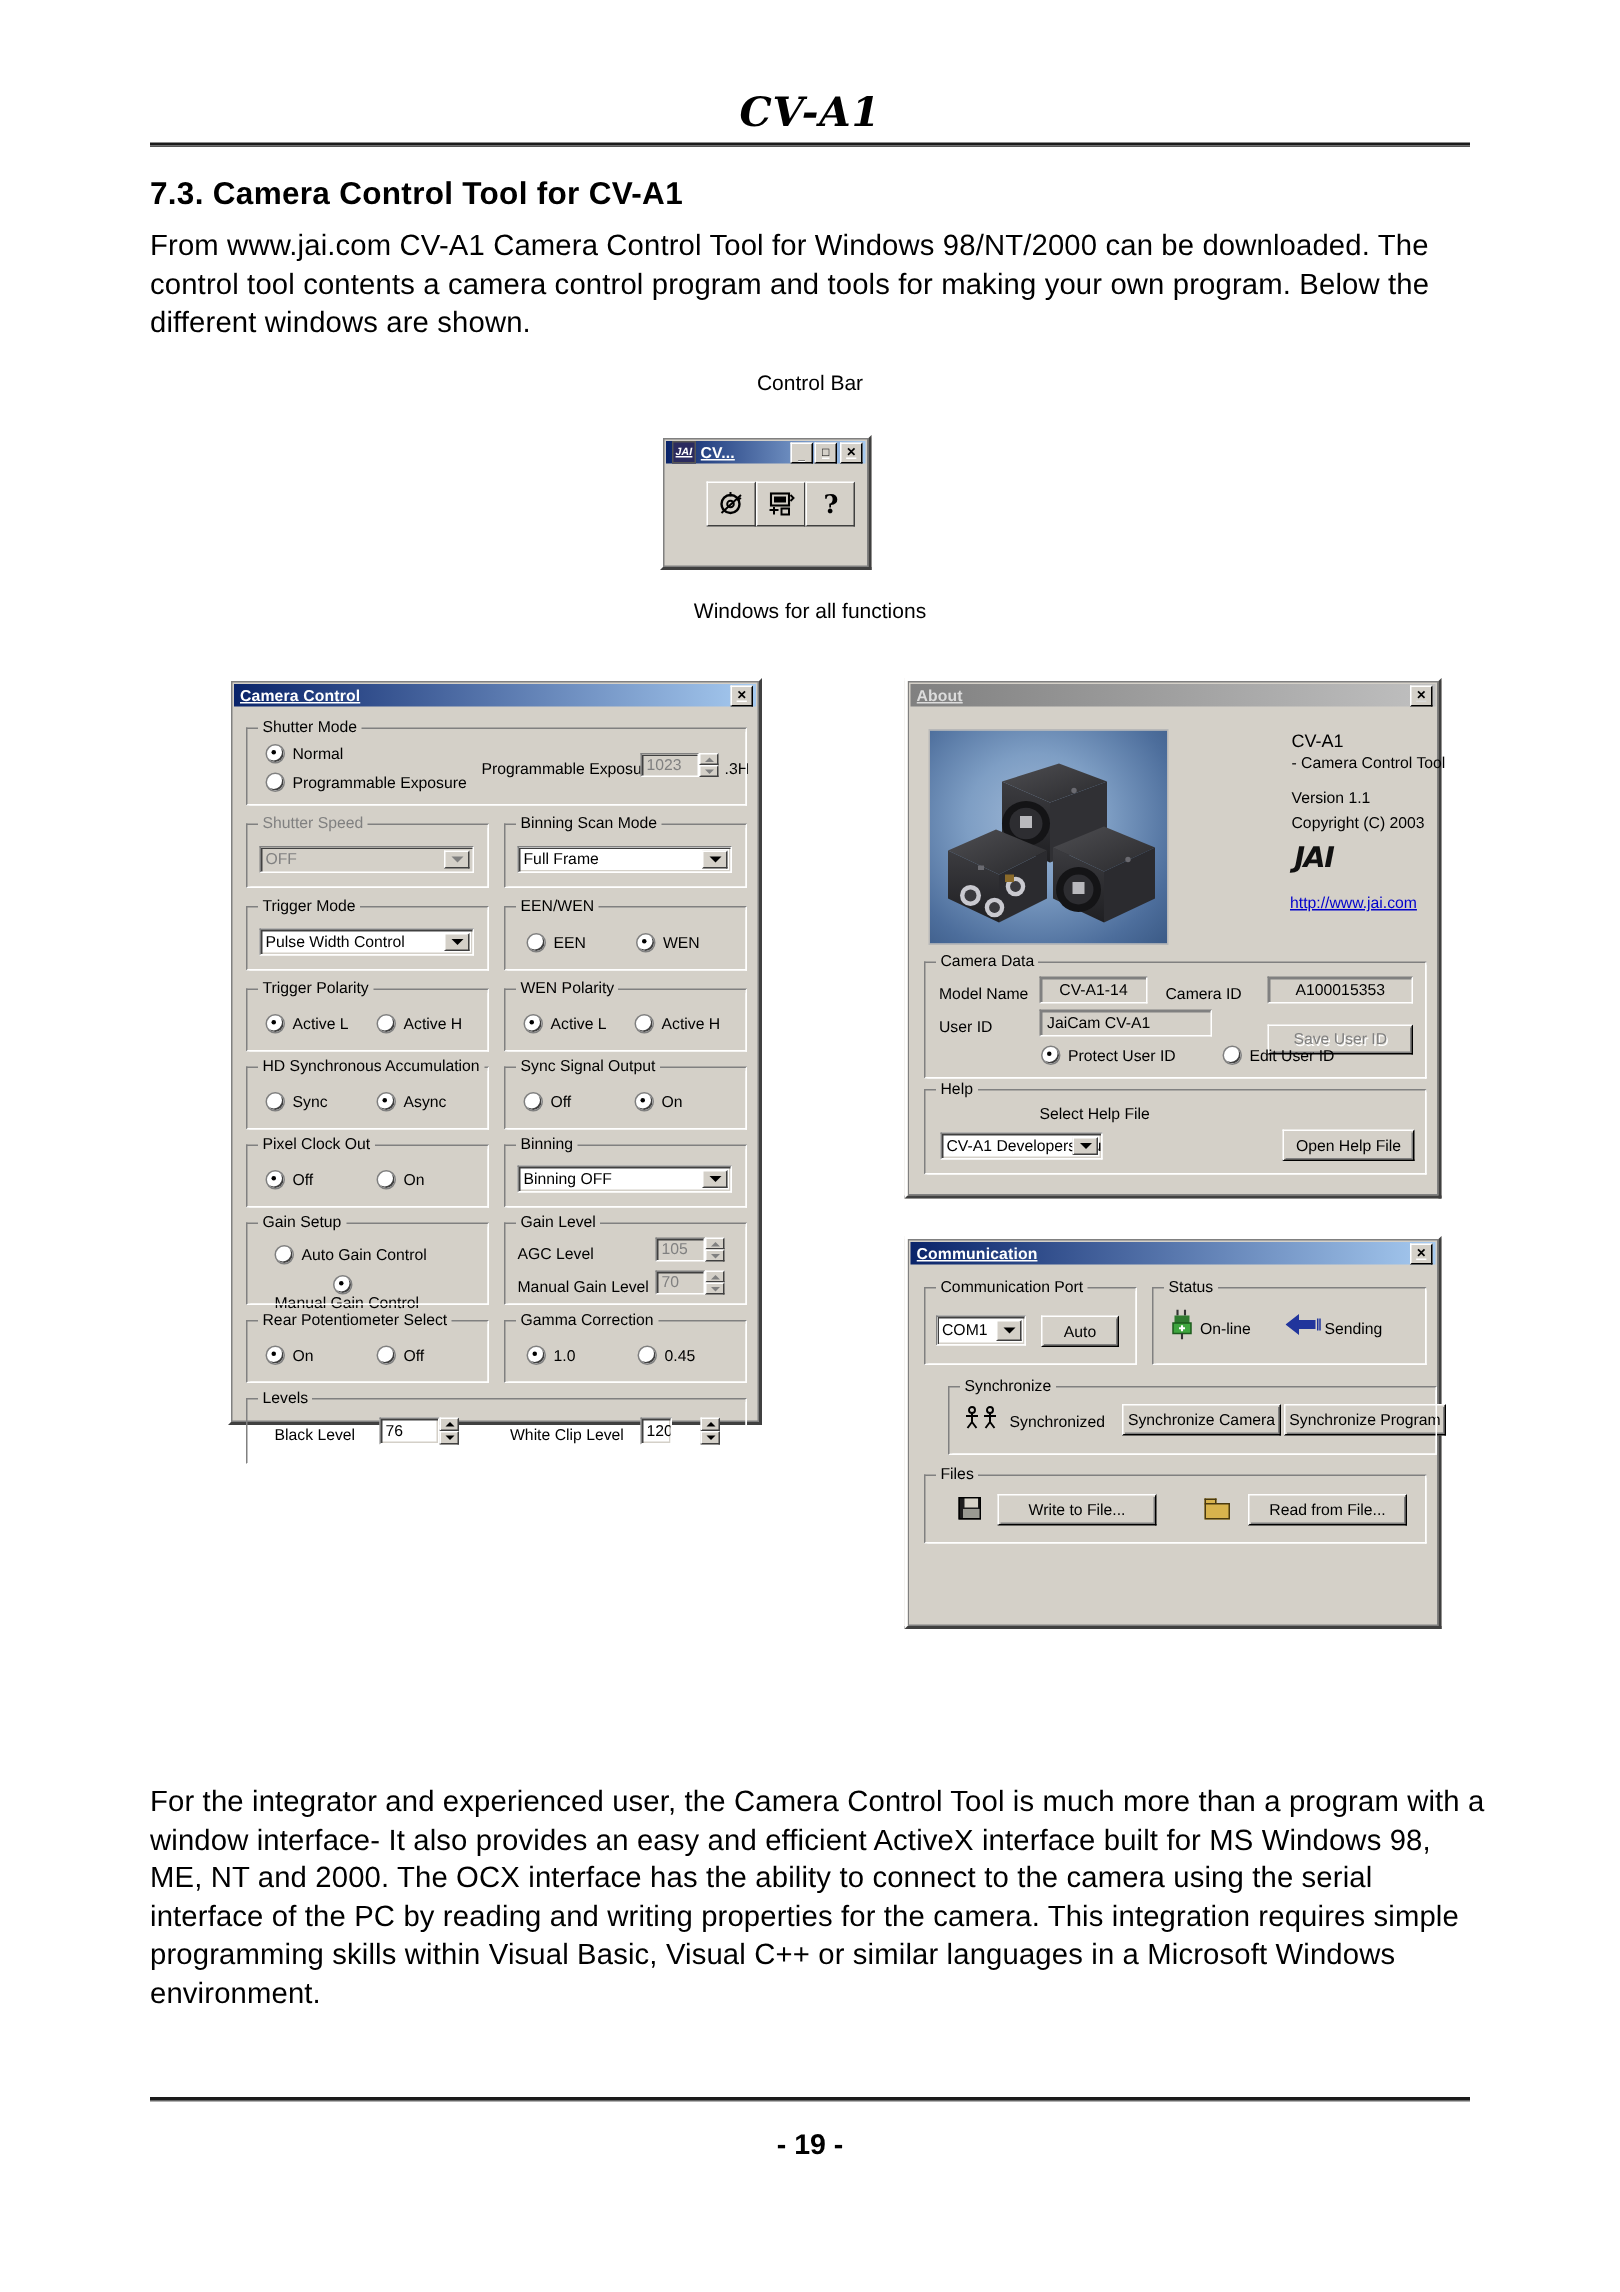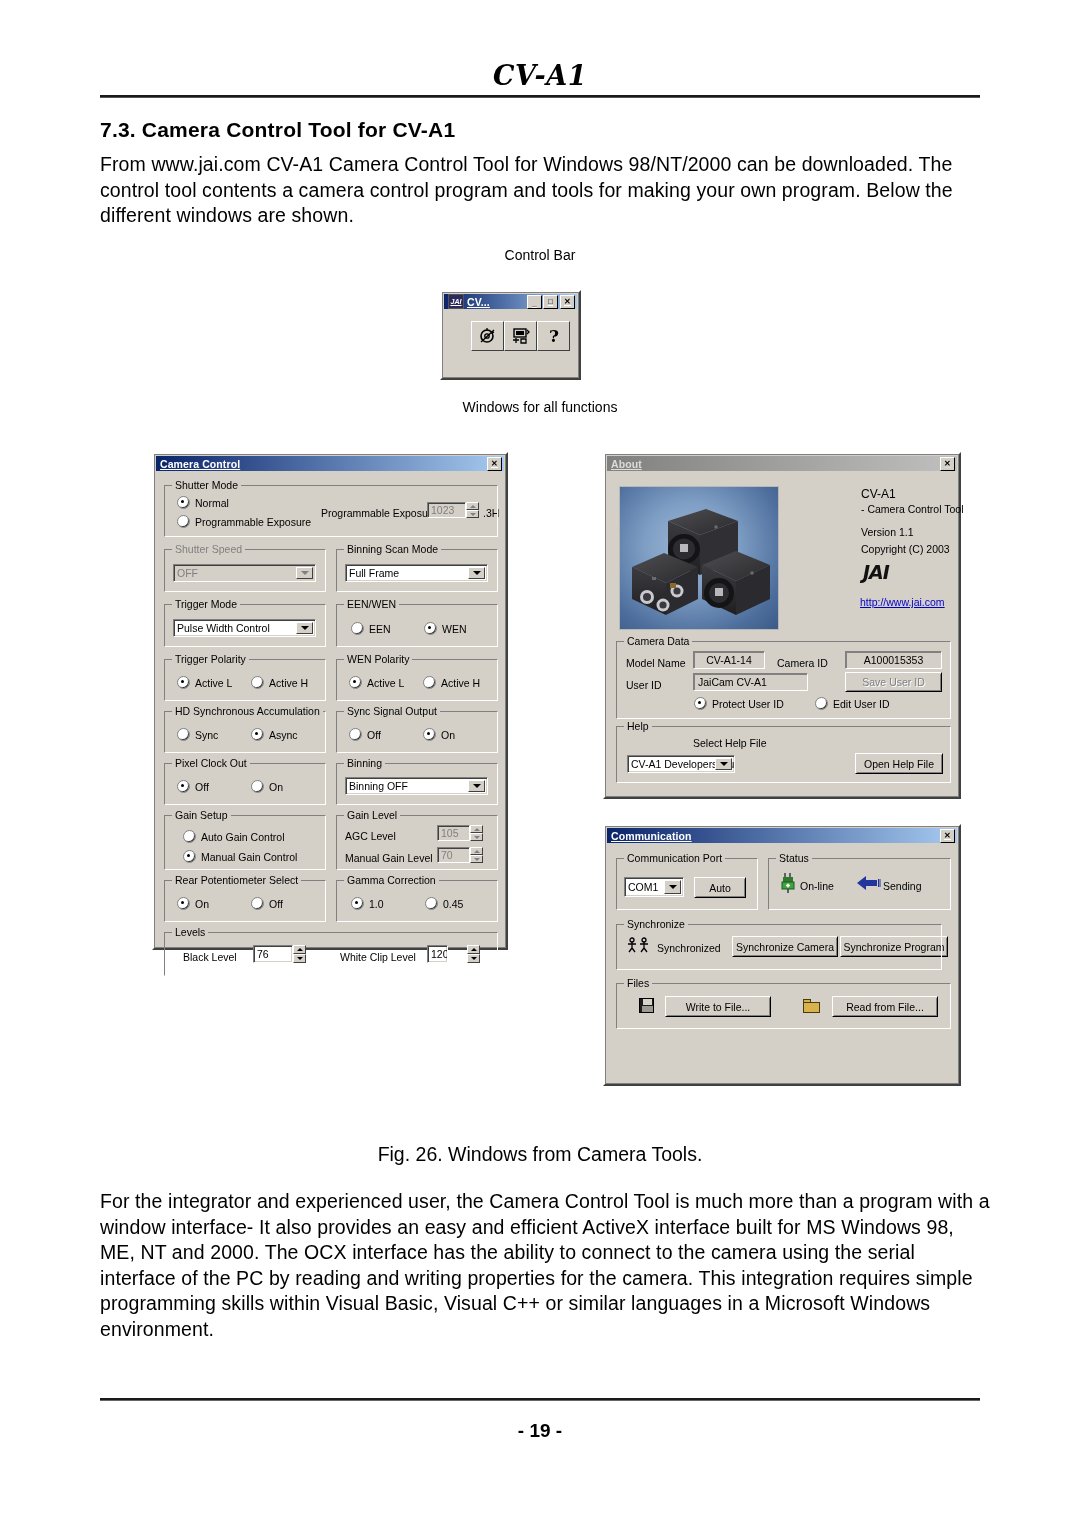--- a/index.html
+++ b/index.html
@@ -148,21 +148,21 @@
   .arrow-d-s{width:0;height:0;border-left:3px solid transparent;border-right:3px solid transparent;border-top:3px solid #000;}
 
   
   .btn{
     position:absolute;box-sizing:border-box;background:#d4d0c8;
     border:1px solid;border-color:#fff #000 #000 #fff;
     box-shadow:1px 1px 0 #d4d0c8 inset, -1px -1px 0 #808080 inset;
     font-size:10.5px;display:flex;align-items:center;justify-content:center;
     color:#000;white-space:nowrap;
   }
-  .btn.dis{color:#808080;text-shadow:1px 1px 0 #fff;}
+  .btn.dis{color:#808080;text-shadow:1px 1px 0 #fff;margin-top:11px;}
   .btn.deffocus{border-color:#fff #000 #000 #fff;outline:1px solid #000;outline-offset:0px;}
 
   
   #control-bar-window{left:440px;top:290px;width:141px;height:90px;}
   #cb-icon{
     width:14px;height:13px;margin-right:3px;flex:0 0 auto;
     background:#2b2b5f;border:1px solid #555;
     display:flex;align-items:center;justify-content:center;
     font-size:7px;color:#fff;font-weight:bold;font-style:italic;
   }
@@ -392,21 +392,21 @@
             </span>
         </div>
       </div>
 
       <div class="grp" style="left:10px;top:342px;width:162px;height:55px;">
         <span class="grp-cap">Gain Setup</span>
         <div class="radio" style="left:18px;top:14px;">
           <span class="dot"></span>
           <span>Auto Gain Control</span>
         </div>
-        <div class="radio on" style="left:18px;top:34px;">
+        <div class="radio on" style="left:18px;top:34px;flex-direction:column;">
           <span class="dot"></span>
           <span>Manual Gain Control</span>
         </div>
       </div>
 
       <div class="grp" style="left:182px;top:342px;width:162px;height:55px;">
         <span class="grp-cap">Gain Level</span>
         <span class="lbl" style="left:8px;top:14px;">AGC Level</span>
         <div class="field dis" style="left:100px;top:9px;width:33px;height:16px;">105</div>
         <div class="spin" style="left:133px;top:9px;height:16px;">
@@ -611,21 +611,21 @@
         <span class="lbl" style="left:31px;top:21px;">On-line</span>
         <div class="ico-arrow" style="left:88px;top:16px;">
           <svg width="24" height="16" viewBox="0 0 24 16">
             <polygon points="0,8 9,1 9,5 20,5 20,11 9,11 9,15" fill="#21359c"></polygon>
             <path d="M21.5 4 L21.5 12 M23 4 L23 12" stroke="#21359c" stroke-width="1"></path>
           </svg>
         </div>
         <span class="lbl" style="left:114px;top:21px;">Sending</span>
       </div>
 
-      <div class="grp" style="left:11px;top:79px;width:326px;height:46px;">
+      <div class="grp" style="left:27px;top:79px;width:326px;height:46px;">
         <span class="grp-cap">Synchronize</span>
         <div class="ico-people" style="left:9px;top:12px;">
           <svg width="26" height="16" viewBox="0 0 26 16">
             <g stroke="#000" stroke-width="1.3" fill="none">
               <circle cx="6" cy="3" r="2"></circle>
                 <path d="M6 5 L6 11 M2 7 L10 7 M6 11 L3 15 M6 11 L9 15"></path>
               <circle cx="18" cy="3" r="2"></circle>
                 <path d="M18 5 L18 11 M14 7 L22 7 M18 11 L15 15 M18 11 L21 15"></path>
             </g>
           </svg>
@@ -643,19 +643,18 @@
           <span class="f-tab"></span>
           <span class="f-back"></span>
         </div>
         <div class="btn" style="left:215px;top:12px;width:106px;height:21px;">Read from File...</div>
       </div>
 
 
     </div>
   </div>
 
-  <div class="ctr-label" id="fig-caption">Fig. 26. Windows from Camera Tools.</div>
   <div class="para" id="closing-para">For the integrator and experienced user, the Camera Control Tool is much more than a program with a window interface- It also provides an easy and efficient ActiveX interface built for MS Windows 98, ME, NT and 2000. The OCX interface has the ability to connect to the camera using the serial interface of the PC by reading and writing properties for the camera. This integration requires simple programming skills within Visual Basic, Visual C++ or similar languages in a Microsoft Windows environment.</div>
 
   <div class="ftr-rule"></div>
   <div class="ftr-page">- 19 -</div>
 
 </div>
 
 </body></html>

